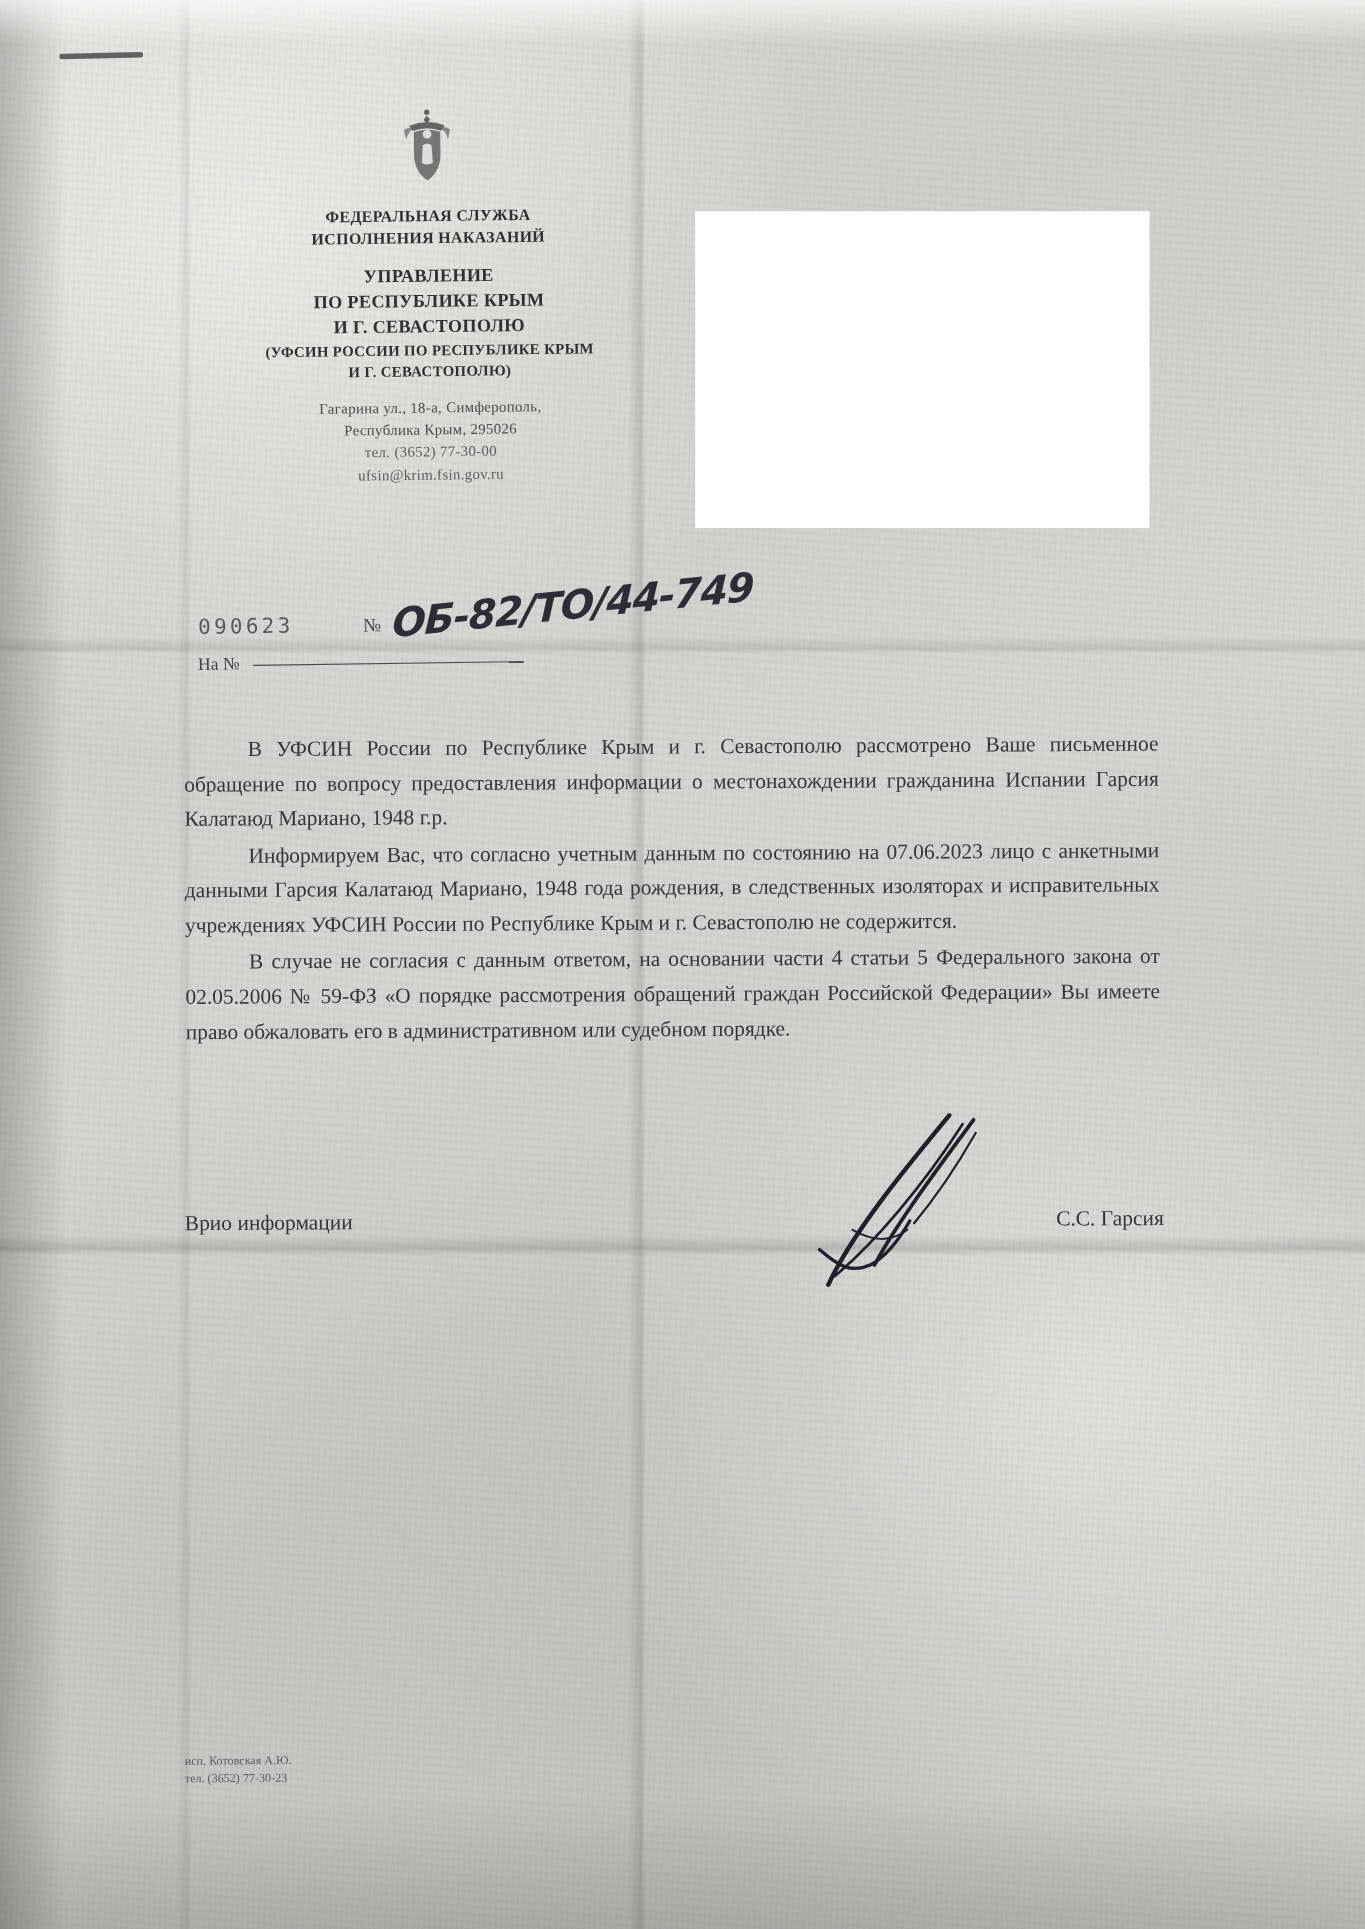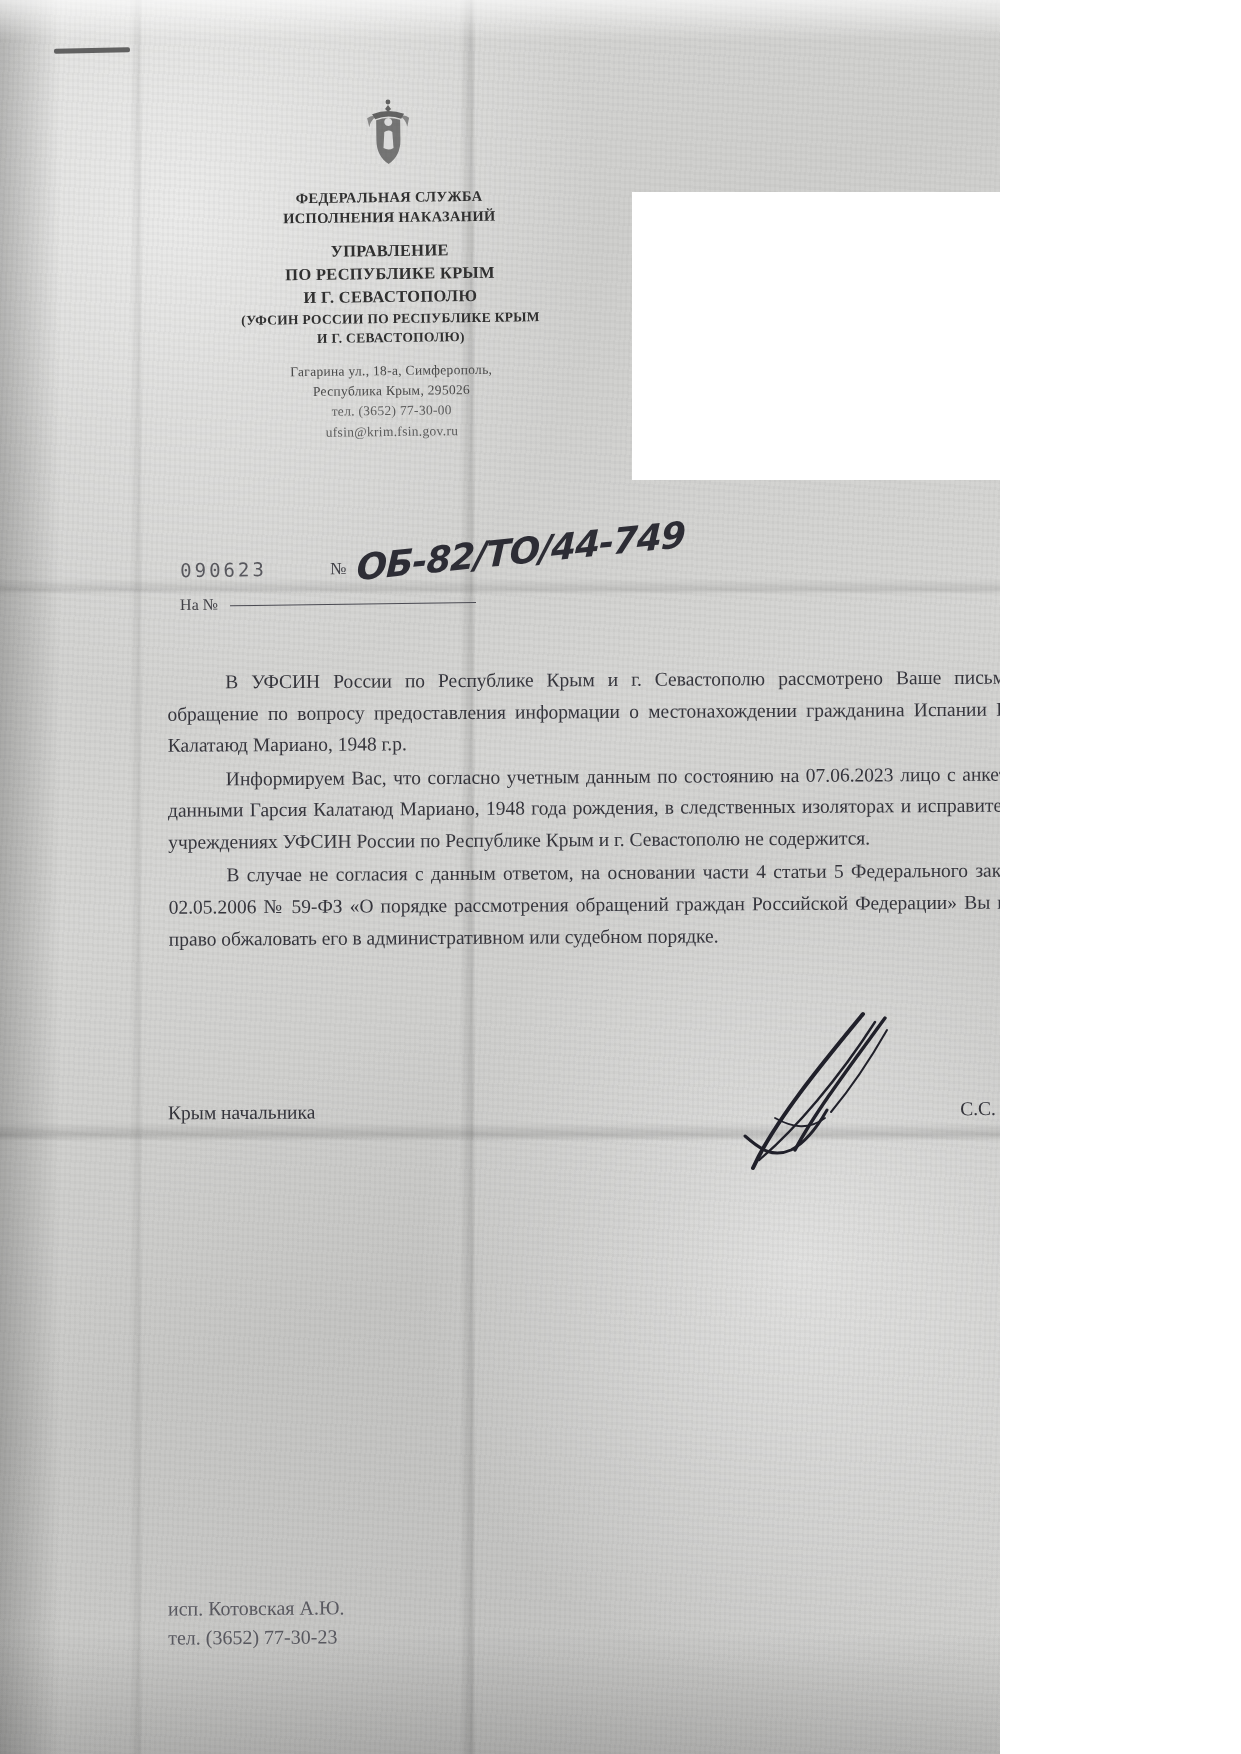--- a/index.html
+++ b/index.html
@@ -5,21 +5,21 @@
   html, body {
     margin: 0;
     padding: 0;
     background: #ffffff;
   }
   body {
     font-family: "Liberation Serif", serif;
   }
   .page {
     position: relative;
-    width: 1000px;
+    width: 1241px;
     height: 1754px;
     overflow: hidden;
     background:
       radial-gradient(ellipse 60% 40% at 18% 12%, rgba(255,255,255,0.55), rgba(255,255,255,0) 70%),
       radial-gradient(ellipse 55% 35% at 80% 72%, rgba(255,255,255,0.45), rgba(255,255,255,0) 70%),
       radial-gradient(ellipse 70% 50% at 50% 95%, rgba(150,150,150,0.20), rgba(255,255,255,0) 75%),
       linear-gradient(160deg, #d9d9d7 0%, #cfcfcd 22%, #d6d6d4 45%, #c9c9c7 68%, #d2d2d0 100%);
       filter: none;
   }
   
@@ -254,21 +254,21 @@
     height: 180px;
     pointer-events: none;
   }
 
   
   .footer {
     position: absolute;
     left: 168px;
     top: 1594px;
     color: #4d4d55;
-    font-size: 20px;
+    font-size: 11px;
     line-height: 1.45;
     transform: rotate(-0.4deg);
     opacity: 0.9;
   }
 </style>
 </head>
 <body>
 
 <div class="page">
 
@@ -351,21 +351,21 @@
         <path d="M24 160 C60 130 104 78 140 22" stroke-width="2.4"></path>
         <path d="M60 150 C80 112 118 62 150 18" stroke-width="3.4"></path>
         <path d="M10 136 C26 150 38 158 56 150 C72 142 84 124 92 110" stroke-width="3"></path>
         <path d="M40 118 C58 128 74 130 90 118" stroke-width="1.8"></path>
         <path d="M96 112 C116 88 136 58 152 30" stroke-width="2"></path>
       </g>
     </svg>
   </div>
 
   <div class="sig-row">
-    <span>Крым начальника</span>
+    <span>Врио информации</span>
     <span>С.С. Гарсия</span>
   </div>
 
   <div class="footer">
     <div>исп. Котовская А.Ю.</div>
     <div>тел. (3652) 77-30-23</div>
   </div>
 
 </div>
 

